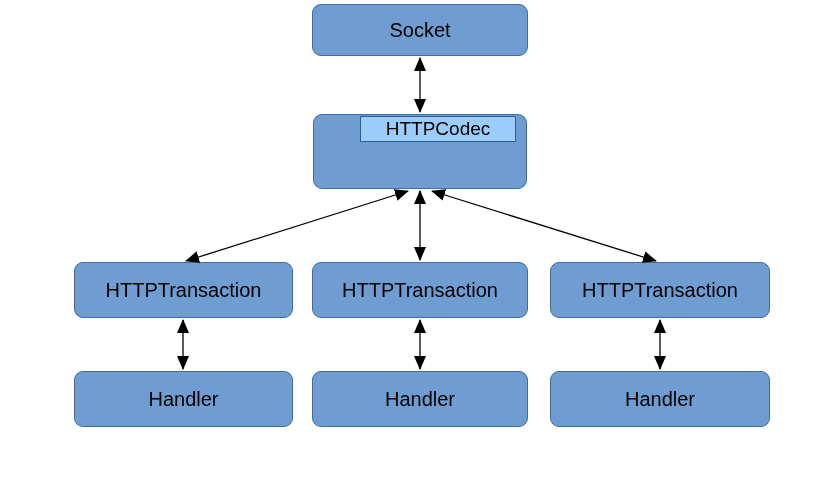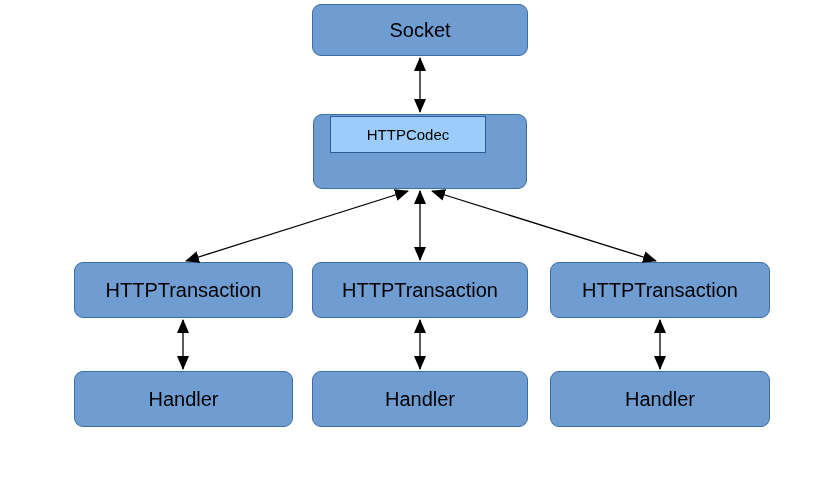--- a/index.html
+++ b/index.html
@@ -26,28 +26,28 @@
     justify-content: center;
     color: #000000;
     font-size: 20px;
   }
   .node-socket        { left: 312px; top: 4px;   width: 216px; height: 52px; }
   .node-session       { left: 313px; top: 114px; width: 214px; height: 75px;
                         font-size: 23px; padding-top: 26px; }
   .node-codec {
     position: absolute;
     box-sizing: border-box;
-    left: 16px; top: 1px; width: 156px; height: 37px;
+    left: 46px; top: 1px; width: 156px; height: 26px;
     background: #9CCDFA;
     border: 1px solid #2E5D94;
     border-radius: 0;
     display: flex;
     align-items: center;
     justify-content: center;
-    font-size: 15px;
+    font-size: 19px;
     color: #000000;
   }
   .node-trans-1       { left: 74px;  top: 262px; width: 219px; height: 56px; }
   .node-trans-2       { left: 312px; top: 262px; width: 216px; height: 56px; }
   .node-trans-3       { left: 550px; top: 262px; width: 220px; height: 56px; }
   .node-handler-1     { left: 74px;  top: 371px; width: 219px; height: 56px; }
   .node-handler-2     { left: 312px; top: 371px; width: 216px; height: 56px; }
   .node-handler-3     { left: 550px; top: 371px; width: 220px; height: 56px; }
   .edges-overlay {
     position: absolute;

